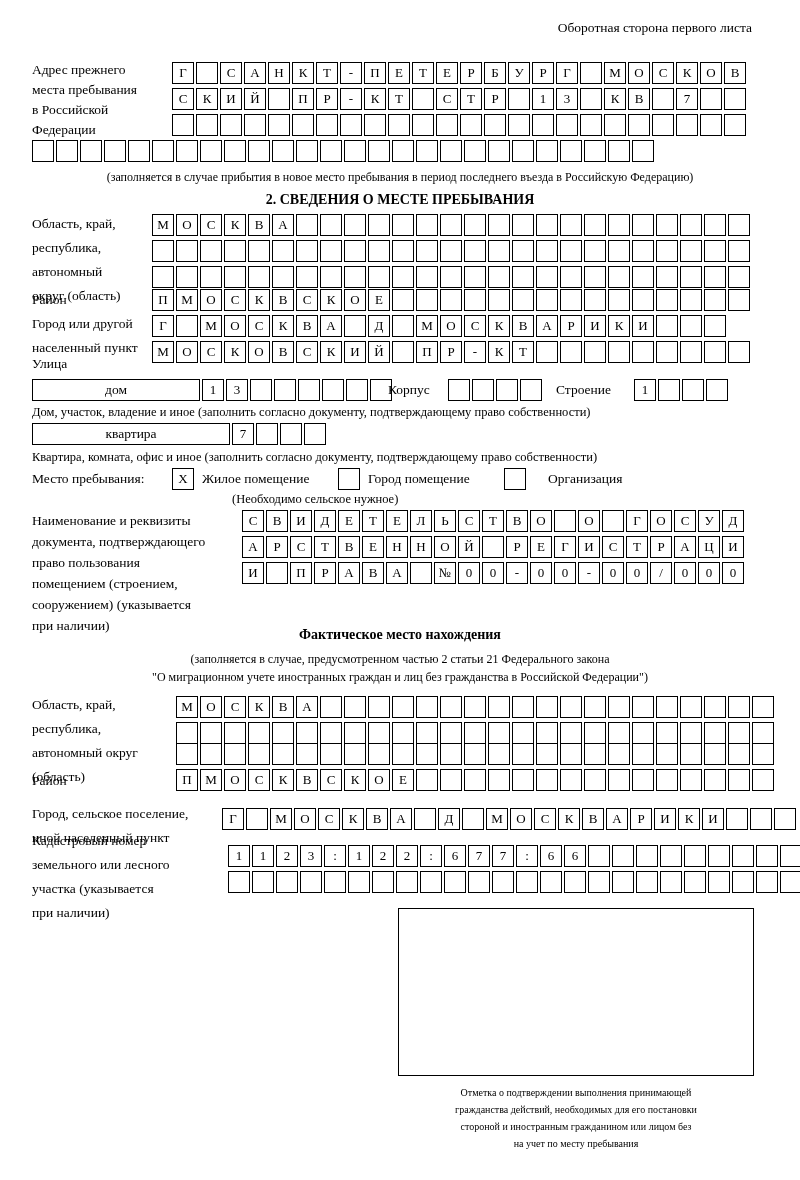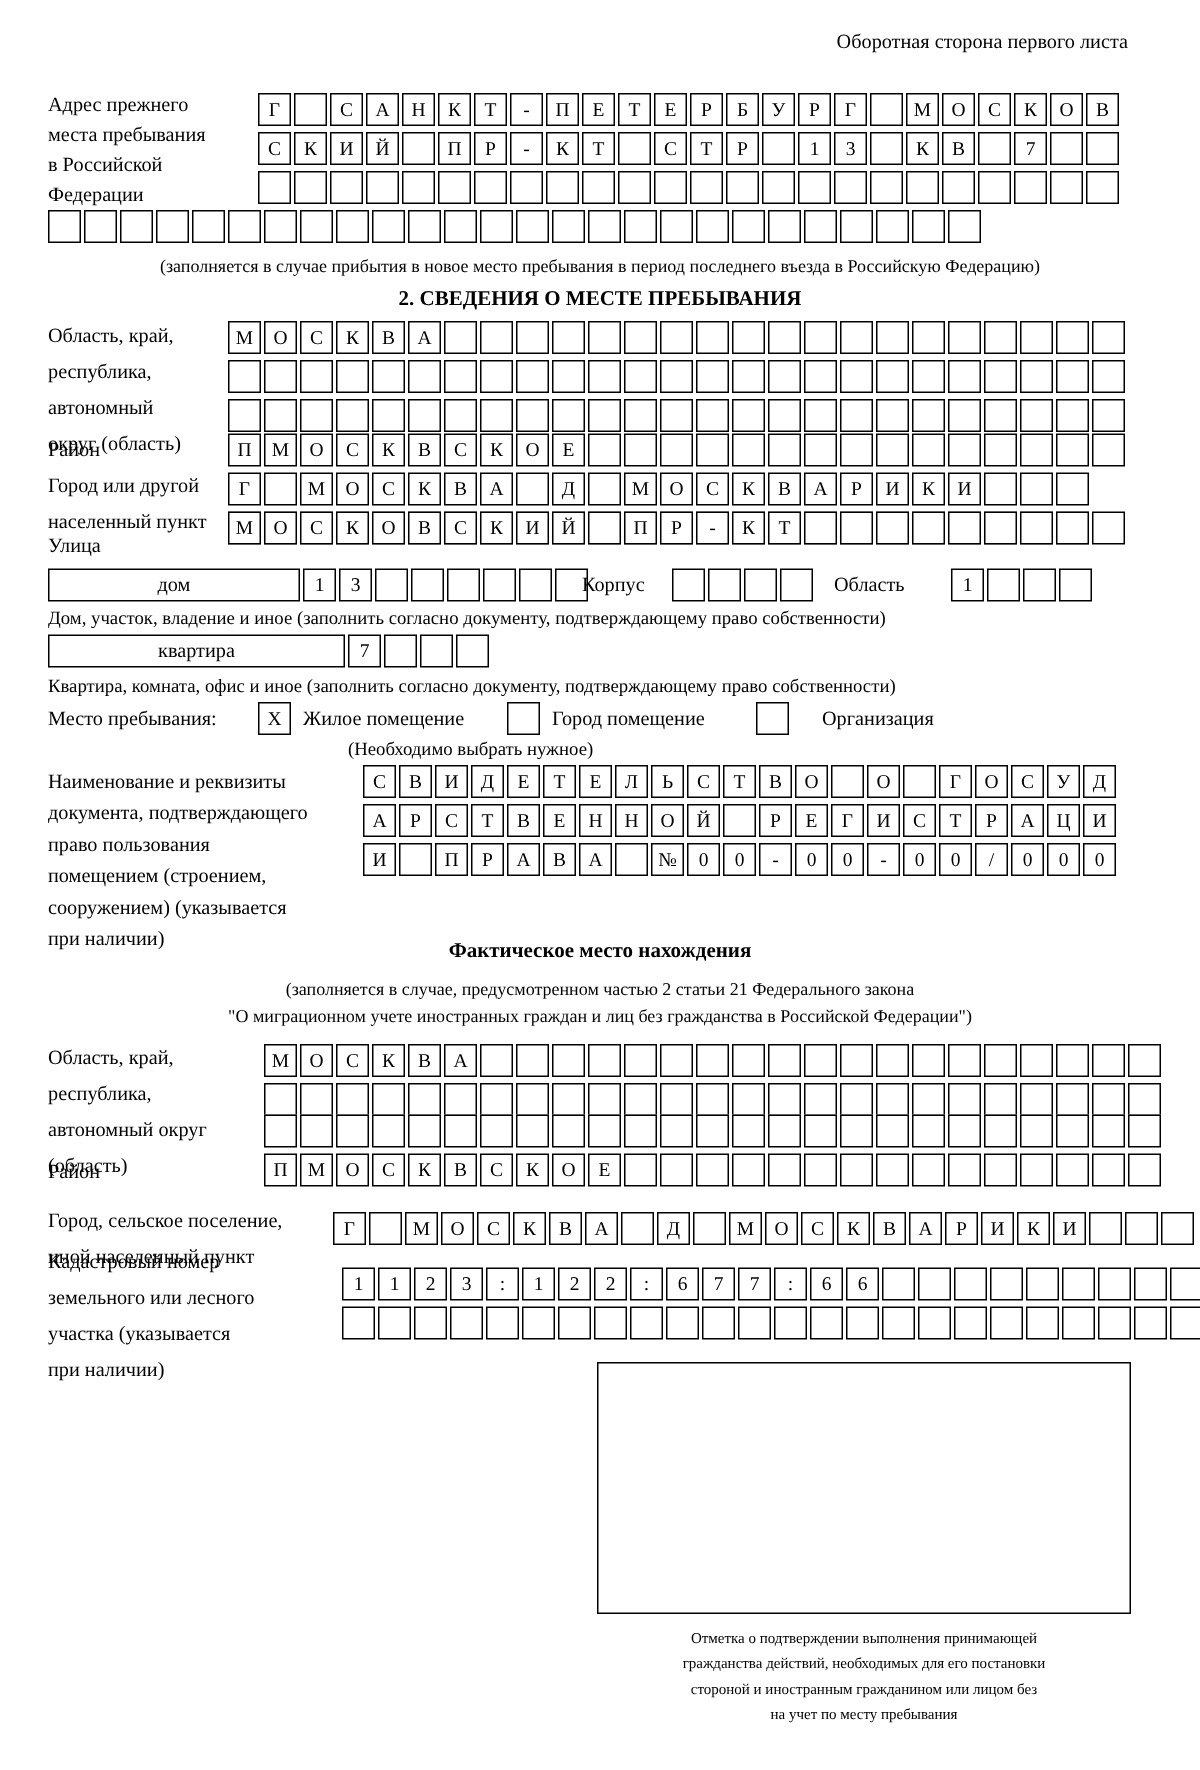--- a/index.html
+++ b/index.html
@@ -435,21 +435,21 @@
       <div class="cell"></div>
       <div class="cell"></div>
     </div>
   <div class="abs lbl" style="left:388px; top:382px;">Корпус</div>
   <div class="abs cells" id="s2-korpus" style="left:448px; top:379px;">
       <div class="cell"></div>
       <div class="cell"></div>
       <div class="cell"></div>
       <div class="cell"></div>
     </div>
-  <div class="abs lbl" style="left:556px; top:382px;">Область</div>
+  <div class="abs lbl" style="left:556px; top:382px;">Строение</div>
   <div class="abs cells" id="s2-stroenie" style="left:634px; top:379px;">
       <div class="cell">1</div>
       <div class="cell"></div>
       <div class="cell"></div>
       <div class="cell"></div>
     </div>
 
   <div class="abs lbl small" style="left:32px; top:404px;">Дом, участок, владение и иное (заполнить согласно документу, подтверждающему право собственности)</div>
 
   <div class="abs boxlabel" style="left:32px; top:423px; width:198px;">квартира</div>
@@ -461,21 +461,21 @@
     </div>
   <div class="abs lbl small" style="left:32px; top:449px;">Квартира, комната, офис и иное (заполнить согласно документу, подтверждающему право собственности)</div>
 
   <div class="abs lbl" style="left:32px; top:471px;">Место пребывания:</div>
   <div class="abs checkbox" style="left:172px; top:468px;">X</div>
   <div class="abs lbl" style="left:202px; top:471px;">Жилое помещение</div>
   <div class="abs checkbox" style="left:338px; top:468px;"></div>
   <div class="abs lbl" style="left:368px; top:471px;">Город помещение</div>
   <div class="abs checkbox" style="left:504px; top:468px;"></div>
   <div class="abs lbl" style="left:548px; top:471px;">Организация</div>
-  <div class="abs lbl small" style="left:232px; top:491px;">(Необходимо выбрать нужное)</div>
+  <div class="abs lbl small" style="left:232px; top:491px;">(Необходимо сельское нужное)</div>
 
   <div class="abs" style="left:32px; top:513px; width:210px;">
     <div class="lbl">Наименование и реквизиты</div>
     <div class="lbl" style="margin-top:5px">документа, подтверждающего</div>
     <div class="lbl" style="margin-top:5px">право пользования</div>
     <div class="lbl" style="margin-top:5px">помещением (строением,</div>
     <div class="lbl" style="margin-top:5px">сооружением) (указывается</div>
     <div class="lbl" style="margin-top:5px">при наличии)</div>
   </div>
   <div class="abs cells" id="s2-doc-0" style="left:242px; top:510px;">

